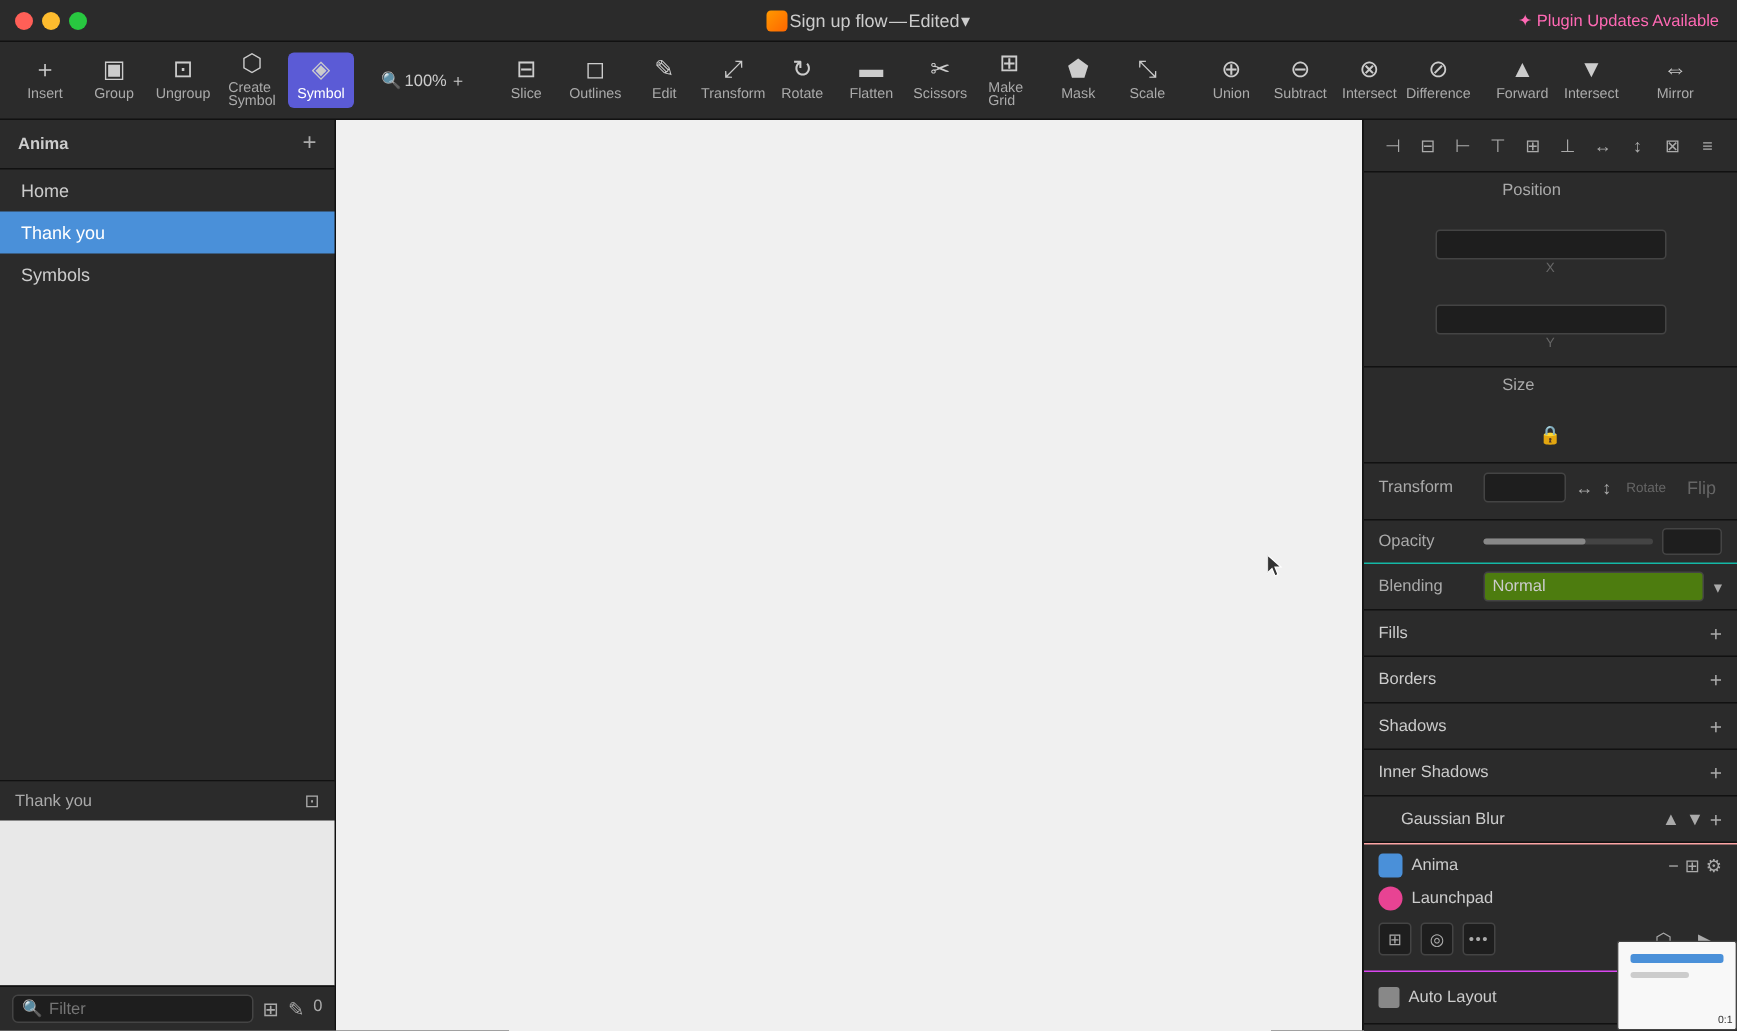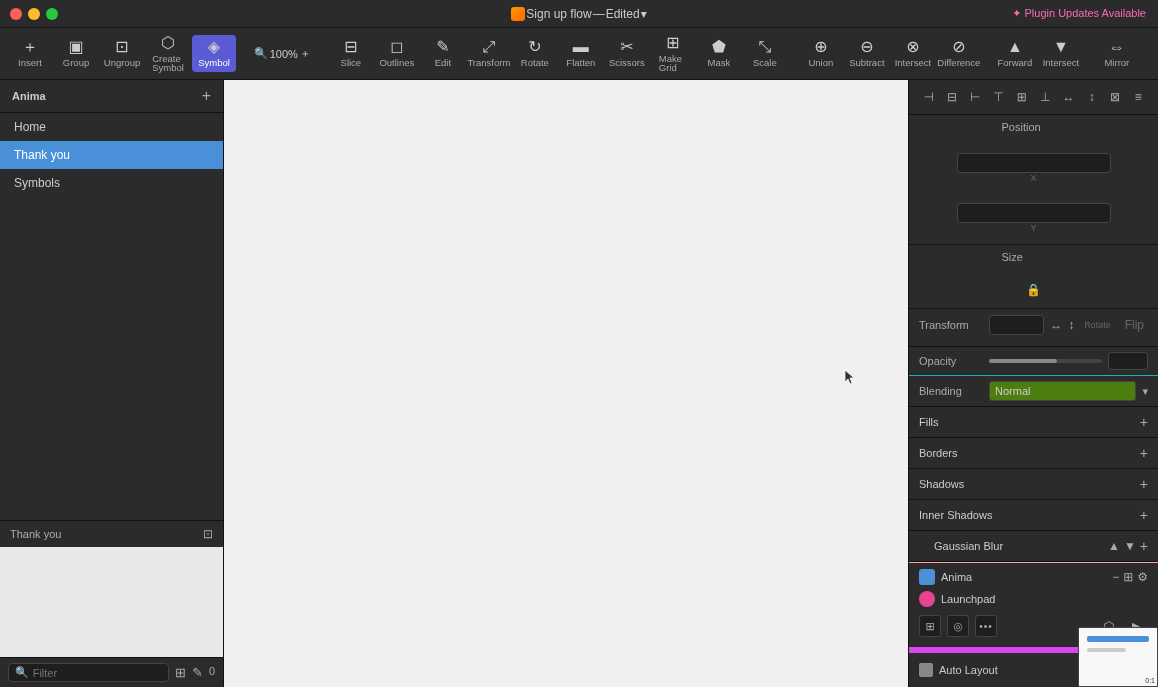--- a/index.html
+++ b/index.html
@@ -424,21 +424,21 @@
       font-size: 10px;
     }
     .plugin-icon-btn {
       width: 22px; height: 22px;
       display: flex; align-items: center; justify-content: center;
       color: #aaa; font-size: 13px; cursor: pointer;
     }
 
     
     .auto-layout-section {
-      border-top: 6px solid #d946ef;
+      border-top: 1px solid #d946ef;
       padding: 6px 10px;
     }
     .auto-layout-header {
       display: flex;
       align-items: center;
       gap: 6px;
     }
     .auto-layout-icon {
       width: 14px; height: 14px;
       background: #888;

